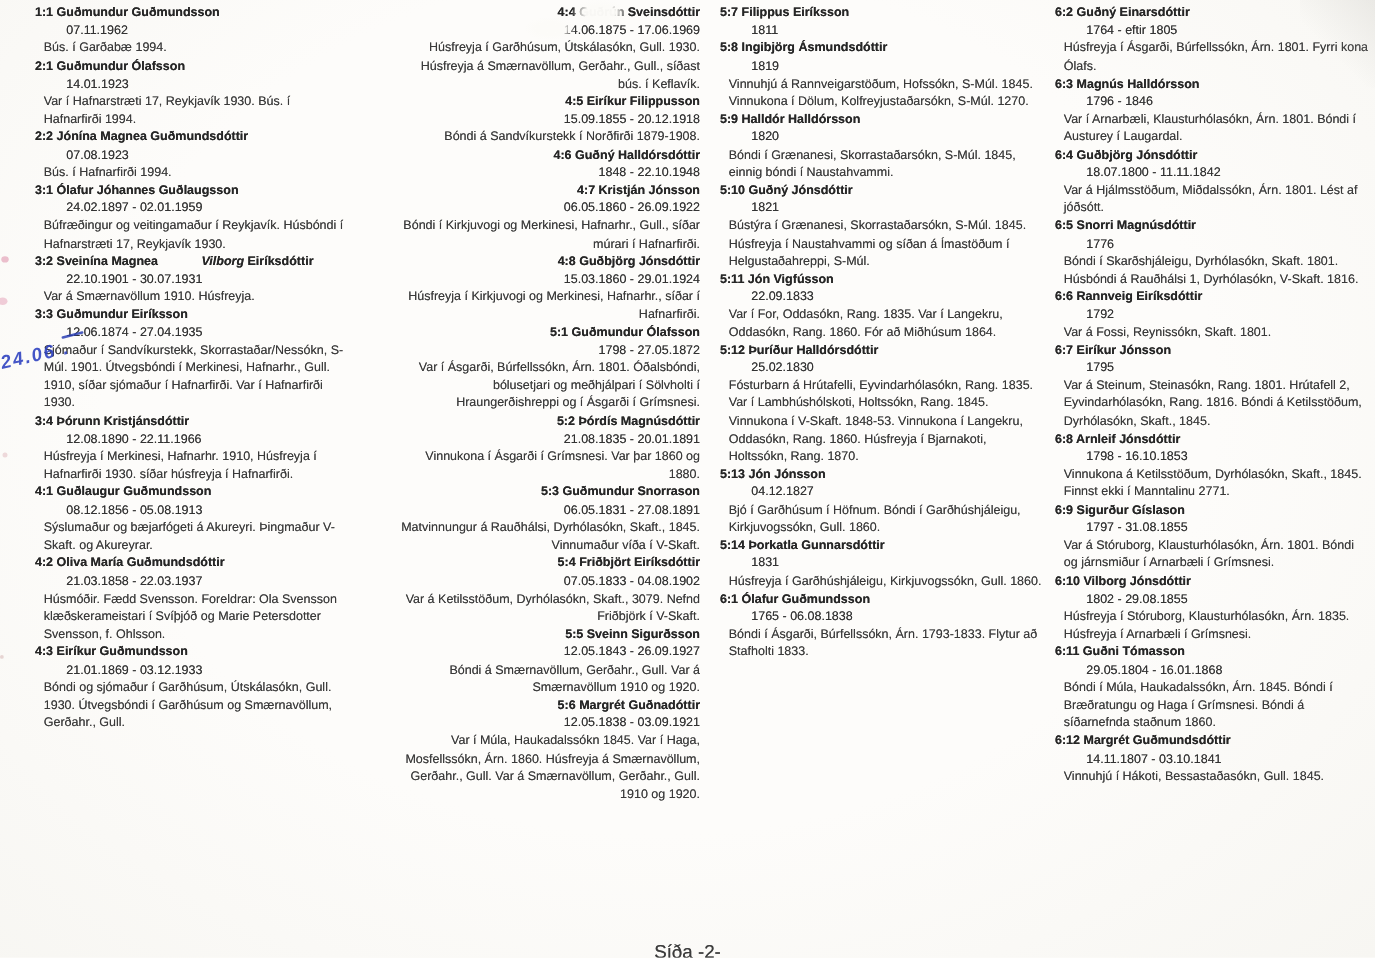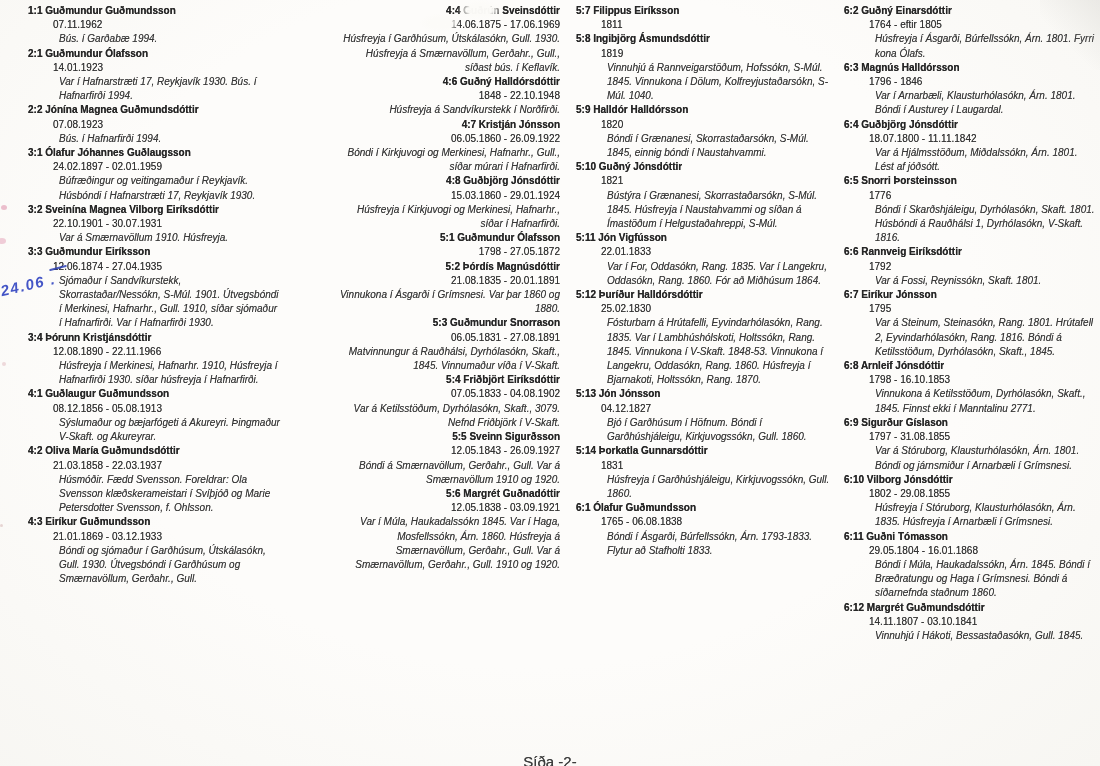--- a/index.html
+++ b/index.html
@@ -13,22 +13,22 @@
     background:radial-gradient(ellipse at 48% 42%, #fdfcfa 55%, #f7f6f2 100%);
   }
   .col{position:absolute;top:4px;}
   .col1{left:28px;width:252px;}
   .col2{left:308px;width:252px;text-align:right;}
   .col3{left:576px;width:258px;}
   .col4{left:844px;width:252px;}
   .entry{position:relative;font-size:10px;line-height:14.2px;color:#383838;}
   .head{font-weight:bold;color:#262626;text-shadow:0 0 .5px #444;}
   .dates{padding-left:25px;color:#333;text-shadow:0 0 .4px #666;}
-  .desc{padding-left:7px;font-style:italic;color:#3a3a3a;text-shadow:0 0 .4px #777;margin-left:24px;}
-  .it{}
+  .desc{padding-left:7px;color:#3a3a3a;text-shadow:0 0 .4px #777;}
+  .it{font-style:italic;margin-left:32px;}
   .struck{position:relative;display:inline-block;}
   .struck::after{
     content:"";position:absolute;left:-4px;top:7px;width:18px;height:2px;
     background:#2c3fb5;transform:rotate(-14deg);border-radius:2px;opacity:.85;
   }
   .margin-note{
     position:absolute;left:0px;top:276px;transform:rotate(-13deg);
     font-style:italic;font-weight:bold;letter-spacing:1.5px;
     font-size:15px;color:#2b3fc0;opacity:.88;white-space:nowrap;
   }
@@ -112,37 +112,42 @@
       </div>
       <div class="col col2">
         <div class="entry smudged">
           <div class="head"><span class="num">4:4</span> <span class="pname">Guðrún Sveinsdóttir</span></div>
           <div class="dates">14.06.1875 - 17.06.1969</div>
           <div class="desc">Húsfreyja í Garðhúsum, Útskálasókn, Gull. 1930. Húsfreyja á Smærnavöllum, Gerðahr., Gull., síðast bús. í Keflavík.</div>
           <div class="blob-name"></div>
           <div class="blob-date"></div>
         </div>
         <div class="entry">
+          <div class="head"><span class="num">4:5</span> <span class="pname">Eiríkur Filippusson</span></div>
+          <div class="dates">15.09.1855 - 20.12.1918</div>
+          <div class="desc">Bóndi á Sandvíkurstekk í Norðfirði 1879-1908.</div>
+        </div>
+        <div class="entry">
           <div class="head"><span class="num">4:6</span> <span class="pname">Guðný Halldórsdóttir</span></div>
           <div class="dates">1848 - 22.10.1948</div>
-          <div class="desc">Húsfreyja á Sandvíkurstekk í Norðfirði.</div>
         </div>
         <div class="entry">
           <div class="head"><span class="num">4:7</span> <span class="pname">Kristján Jónsson</span></div>
           <div class="dates">06.05.1860 - 26.09.1922</div>
           <div class="desc">Bóndi í Kirkjuvogi og Merkinesi, Hafnarhr., Gull., síðar múrari í Hafnarfirði.</div>
         </div>
         <div class="entry">
           <div class="head"><span class="num">4:8</span> <span class="pname">Guðbjörg Jónsdóttir</span></div>
           <div class="dates">15.03.1860 - 29.01.1924</div>
           <div class="desc">Húsfreyja í Kirkjuvogi og Merkinesi, Hafnarhr., síðar í Hafnarfirði.</div>
         </div>
         <div class="entry">
           <div class="head"><span class="num">5:1</span> <span class="pname">Guðmundur Ólafsson</span></div>
           <div class="dates">1798 - 27.05.1872</div>
+          <div class="desc">Var í Ásgarði, Búrfellssókn, Árn. 1801. Óðalsbóndi, bólusetjari og meðhjálpari í Sölvholti í Hraungerðishreppi og í Ásgarði í Grímsnesi.</div>
         </div>
         <div class="entry">
           <div class="head"><span class="num">5:2</span> <span class="pname">Þórdís Magnúsdóttir</span></div>
           <div class="dates">21.08.1835 - 20.01.1891</div>
           <div class="desc">Vinnukona í Ásgarði í Grímsnesi. Var þar 1860 og 1880.</div>
         </div>
         <div class="entry">
           <div class="head"><span class="num">5:3</span> <span class="pname">Guðmundur Snorrason</span></div>
           <div class="dates">06.05.1831 - 27.08.1891</div>
           <div class="desc">Matvinnungur á Rauðhálsi, Dyrhólasókn, Skaft., 1845. Vinnumaður víða í V-Skaft.</div>
@@ -164,35 +169,35 @@
         </div>
       </div>
       <div class="col col3">
         <div class="entry">
           <div class="head"><span class="num">5:7</span> <span class="pname">Filippus Eiríksson</span></div>
           <div class="dates">1811</div>
         </div>
         <div class="entry">
           <div class="head"><span class="num">5:8</span> <span class="pname">Ingibjörg Ásmundsdóttir</span></div>
           <div class="dates">1819</div>
-          <div class="desc">Vinnuhjú á Rannveigarstöðum, Hofssókn, S-Múl. 1845. Vinnukona í Dölum, Kolfreyjustaðarsókn, S-Múl. 1040.</div>
+          <div class="desc">Vinnuhjú á Rannveigarstöðum, Hofssókn, S-Múl. 1845. Vinnukona í Dölum, Kolfreyjustaðarsókn, S-Múl. 1270.</div>
         </div>
         <div class="entry">
           <div class="head"><span class="num">5:9</span> <span class="pname">Halldór Halldórsson</span></div>
           <div class="dates">1820</div>
           <div class="desc">Bóndi í Grænanesi, Skorrastaðarsókn, S-Múl. 1845, einnig bóndi í Naustahvammi.</div>
         </div>
         <div class="entry">
           <div class="head"><span class="num">5:10</span> <span class="pname">Guðný Jónsdóttir</span></div>
           <div class="dates">1821</div>
           <div class="desc">Bústýra í Grænanesi, Skorrastaðarsókn, S-Múl. 1845. Húsfreyja í Naustahvammi og síðan á Ímastöðum í Helgustaðahreppi, S-Múl.</div>
         </div>
         <div class="entry">
           <div class="head"><span class="num">5:11</span> <span class="pname">Jón Vigfússon</span></div>
-          <div class="dates">22.01.1833</div>
+          <div class="dates">22.09.1833</div>
           <div class="desc">Var í For, Oddasókn, Rang. 1835.  Var í Langekru, Oddasókn, Rang. 1860.  Fór að Miðhúsum 1864.</div>
         </div>
         <div class="entry">
           <div class="head"><span class="num">5:12</span> <span class="pname">Þuríður Halldórsdóttir</span></div>
           <div class="dates">25.02.1830</div>
           <div class="desc">Fósturbarn á Hrútafelli, Eyvindarhólasókn, Rang. 1835. Var í Lambhúshólskoti, Holtssókn, Rang. 1845. Vinnukona í V-Skaft. 1848-53. Vinnukona í Langekru, Oddasókn, Rang. 1860. Húsfreyja í Bjarnakoti, Holtssókn, Rang. 1870.</div>
         </div>
         <div class="entry">
           <div class="head"><span class="num">5:13</span> <span class="pname">Jón Jónsson</span></div>
           <div class="dates">04.12.1827</div>
@@ -219,21 +224,21 @@
           <div class="head"><span class="num">6:3</span> <span class="pname">Magnús Halldórsson</span></div>
           <div class="dates">1796 - 1846</div>
           <div class="desc">Var í Arnarbæli, Klausturhólasókn, Árn. 1801. Bóndi í Austurey í Laugardal.</div>
         </div>
         <div class="entry">
           <div class="head"><span class="num">6:4</span> <span class="pname">Guðbjörg Jónsdóttir</span></div>
           <div class="dates">18.07.1800 - 11.11.1842</div>
           <div class="desc">Var á Hjálmsstöðum, Miðdalssókn, Árn. 1801. Lést af jóðsótt.</div>
         </div>
         <div class="entry">
-          <div class="head"><span class="num">6:5</span> <span class="pname">Snorri Þorsteinsson</span></div>
+          <div class="head"><span class="num">6:5</span> <span class="pname">Snorri Magnúsdóttir</span></div>
           <div class="dates">1776</div>
           <div class="desc">Bóndi í Skarðshjáleigu, Dyrhólasókn, Skaft. 1801.  Húsbóndi á Rauðhálsi 1, Dyrhólasókn, V-Skaft. 1816.</div>
         </div>
         <div class="entry">
           <div class="head"><span class="num">6:6</span> <span class="pname">Rannveig Eiríksdóttir</span></div>
           <div class="dates">1792</div>
           <div class="desc">Var á Fossi, Reynissókn, Skaft. 1801.</div>
         </div>
         <div class="entry">
           <div class="head"><span class="num">6:7</span> <span class="pname">Eiríkur Jónsson</span></div>

